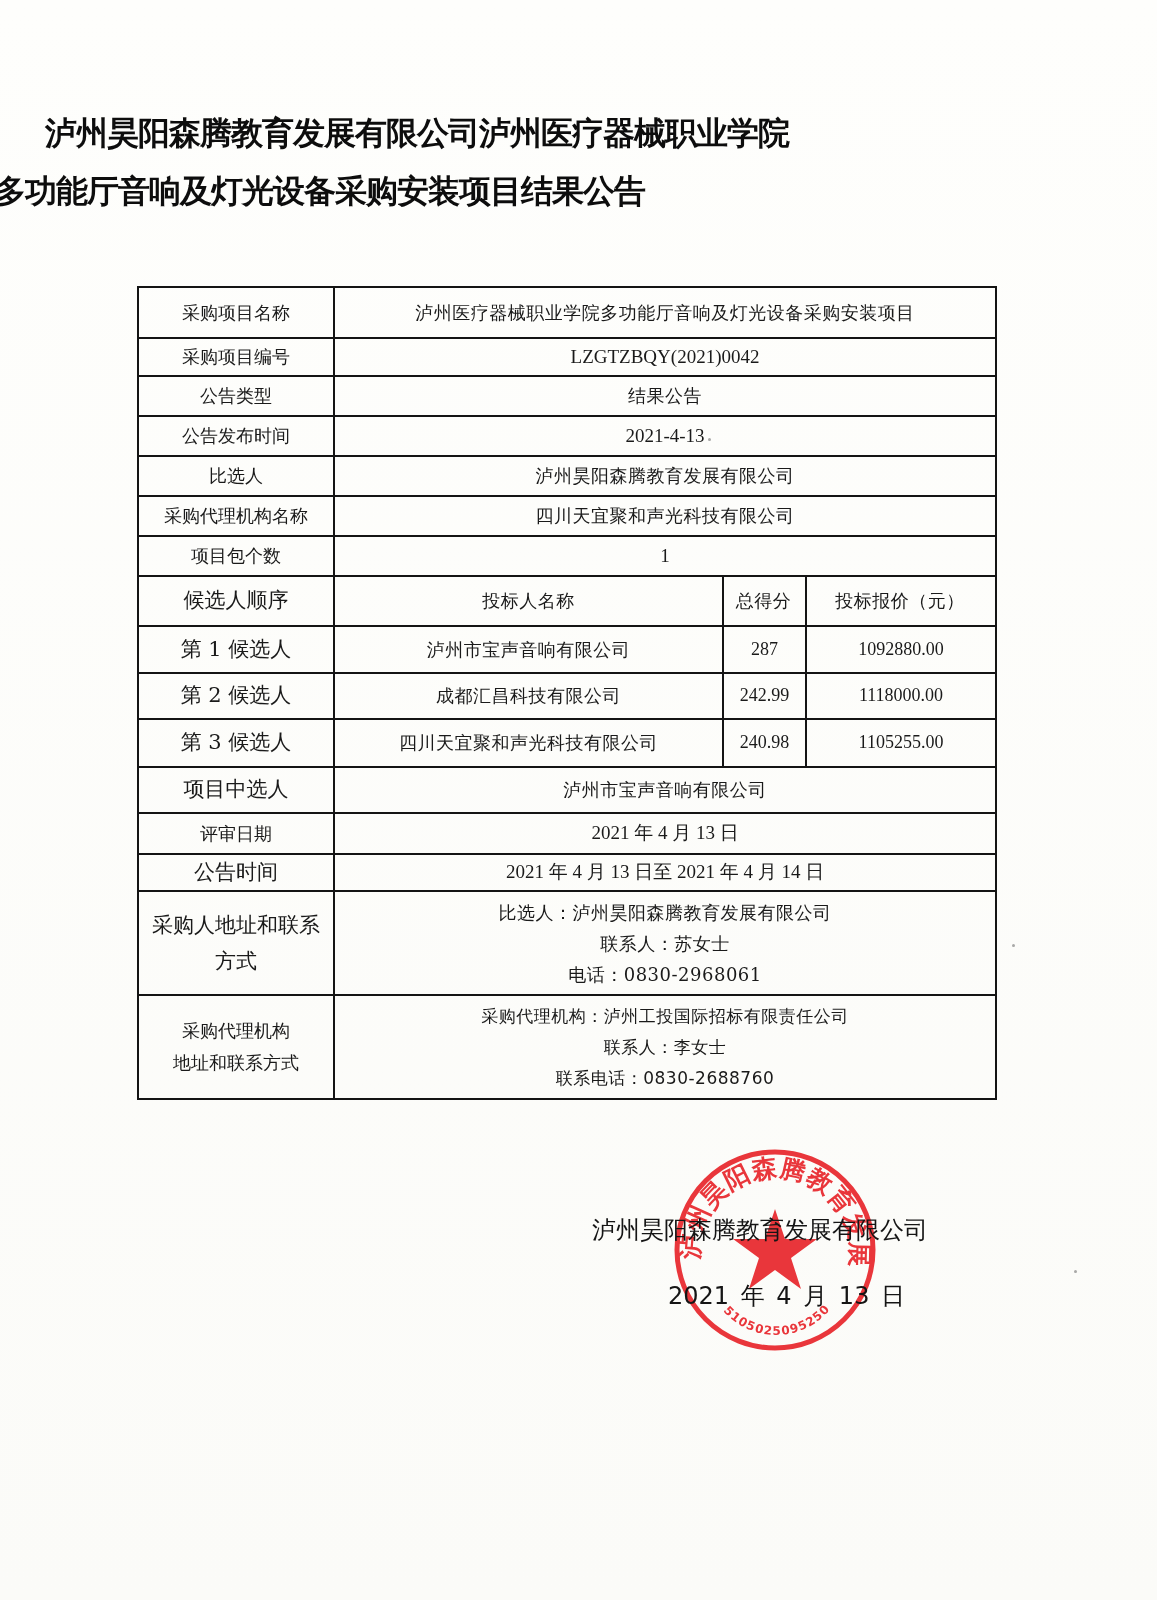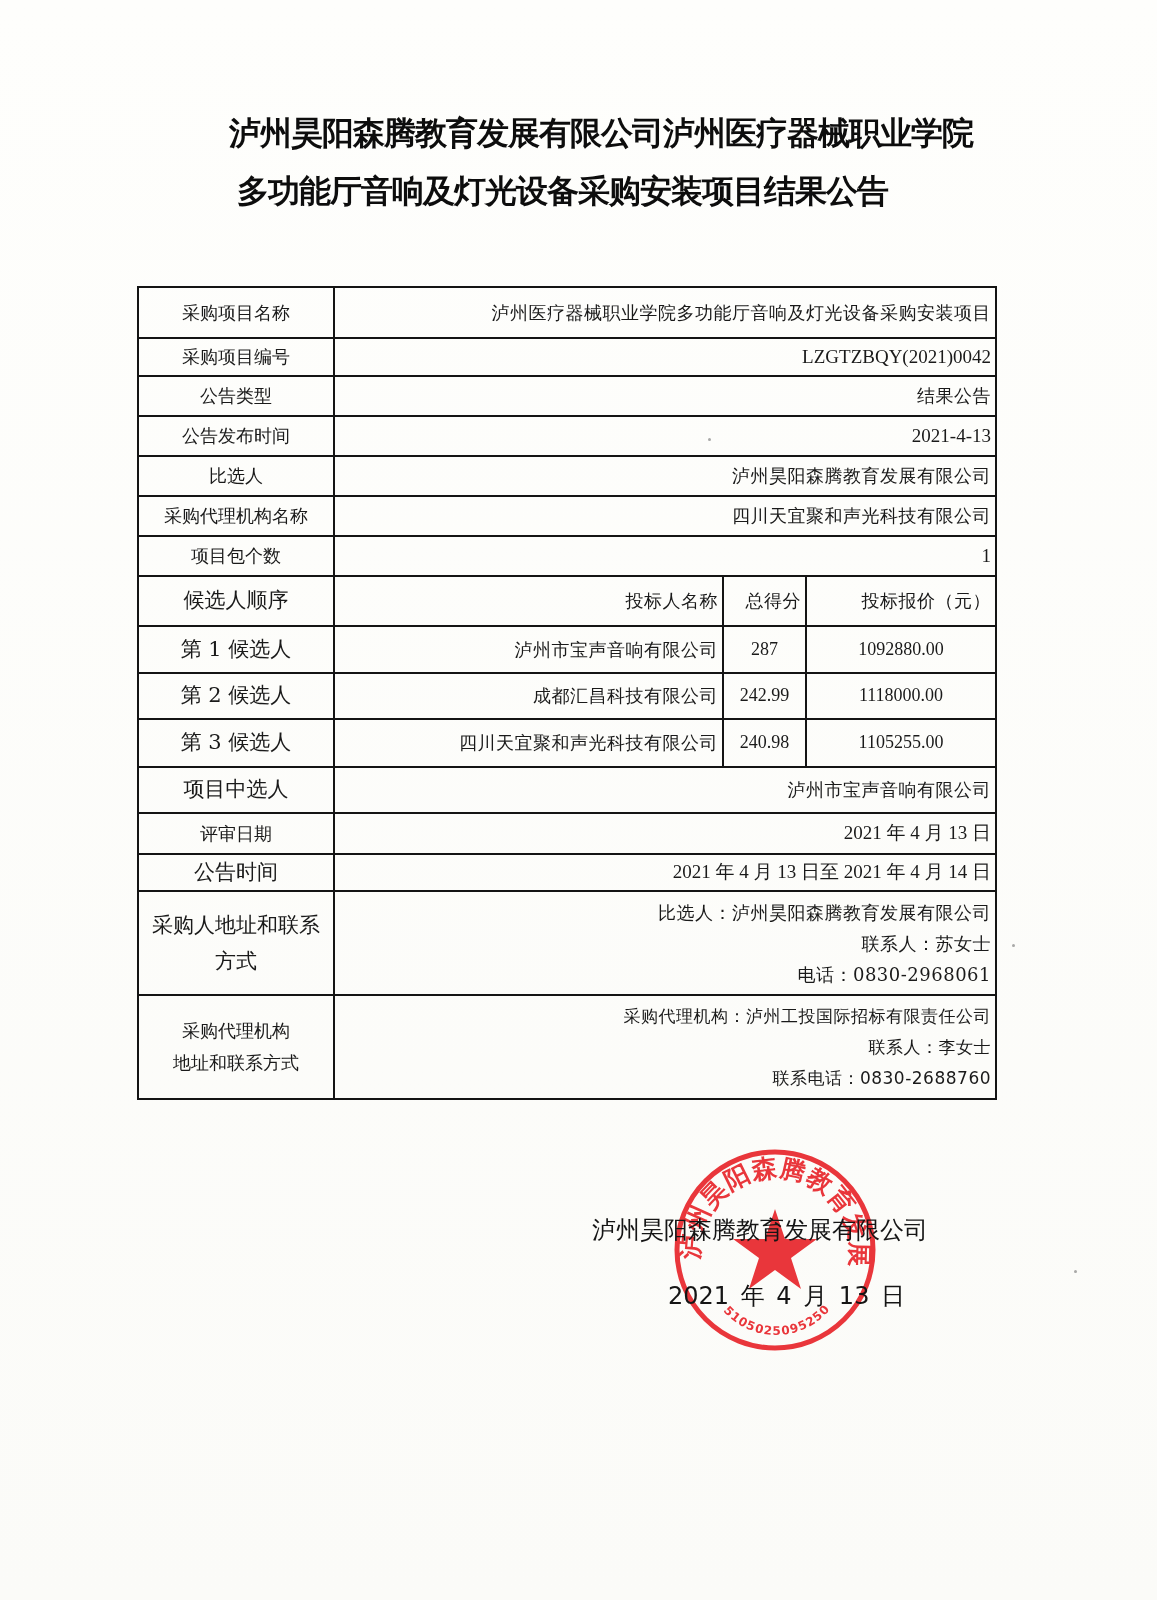--- a/index.html
+++ b/index.html
@@ -18,21 +18,21 @@
     .page {
       position: absolute;
       left: 0; top: 0;
       width: 1157px; height: 1600px;
       background: linear-gradient(180deg, #fefefc 0%, #fbfbf8 100%);
     }
     .title {
       position: absolute;
       left: 0;
       width: 1157px;
-      text-align: center;
+      text-align: left;
       font-family: Liberation Serif, serif;
       font-weight: bold;
       color: #0d0d0d;
       letter-spacing: -1px;
     }
     .title.line1 {
       top: 112px;
       font-size: 32px;
       padding-left: 45px;
       box-sizing: border-box;
@@ -67,21 +67,21 @@
       font-weight: normal;
       font-size: 19px;
       letter-spacing: 0px;
       white-space: nowrap;
       padding: 0 2px;
     }
     td.label.big {
       font-size: 21px;
     }
     td.value {
-      text-align: right;
+      text-align: center;
       padding-left: 6px;
       letter-spacing: 0.5px;
     }
     td.value.mono {
       font-family: "Liberation Serif", "DejaVu Serif", serif;
       font-size: 19px;
       letter-spacing: 0px;
     }
     td.num {
       font-family: "Liberation Serif", "DejaVu Serif", serif;

